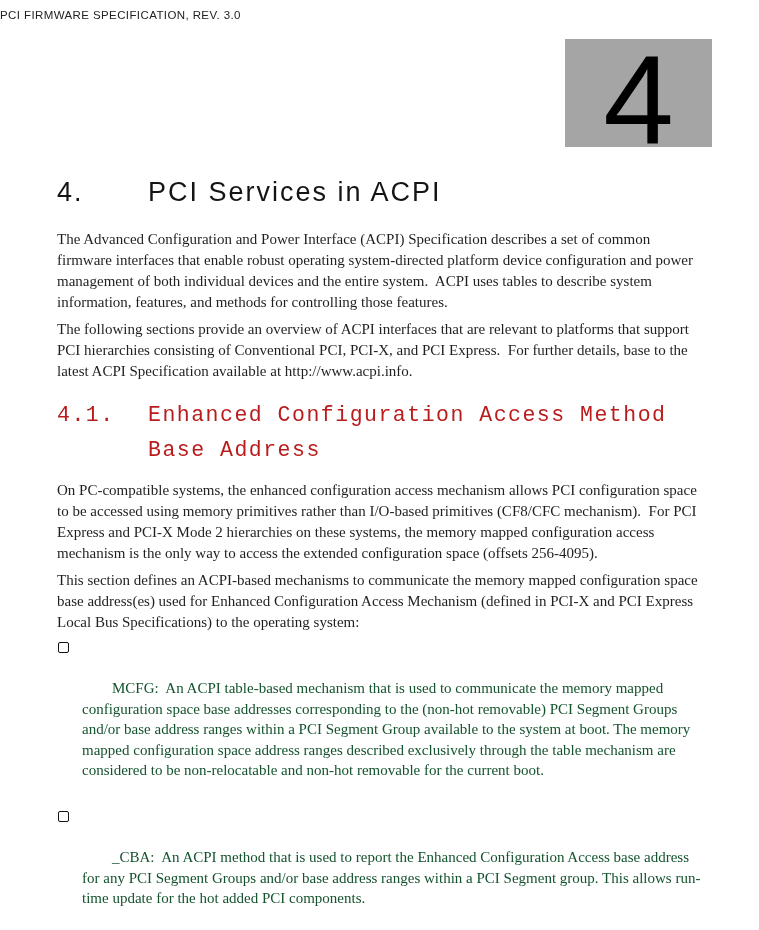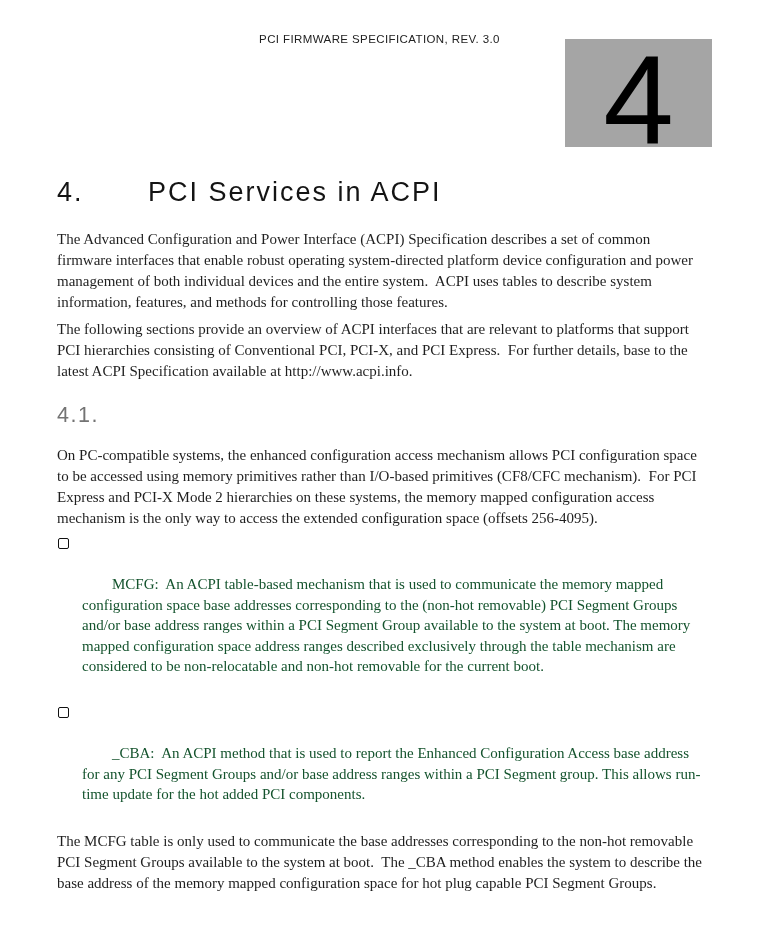--- a/index.html
+++ b/index.html
@@ -6,24 +6,24 @@
   .page {
     position: relative;
     width: 759px;
     height: 930px;
     background: #ffffff;
     overflow: hidden;
     font-family: "Liberation Serif", serif;
   }
   .running-header {
     position: absolute;
-    top: 33px;
+    top: 9px;
     left: 0;
     width: 100%;
-    text-align: center;
+    text-align: left;
     font-family: "Liberation Sans", sans-serif;
     font-size: 11.5px;
     letter-spacing: 0.4px;
     color: #222222;
   }
   .chapter-badge {
     position: absolute;
     left: 565px;
     top: 39px;
     width: 147px;
@@ -58,26 +58,26 @@
     font-weight: 400;
     letter-spacing: 2px;
     line-height: 1.2;
     color: #141414;
   }
   h1.chapter .h-num { flex: 0 0 91px; }
   h1.chapter .h-title { flex: 1; }
   h2.section {
     display: flex;
     margin: 16px 0 0 0;
-    font-family: Liberation Sans, sans-serif;
+    font-family: Liberation Mono, monospace;
     font-size: 21.5px;
     font-weight: 400;
     letter-spacing: 1.5px;
     line-height: 35px;
-    color: #737373;
+    color: #b91c1c;
   }
   h2.section .h-num { flex: 0 0 91px; }
   h2.section .h-title { flex: 1; max-width: 559px; }
   p.body {
     margin: 6px 0 0 0;
     font-size: 15px;
     line-height: 21px;
     white-space: pre-wrap;
     color: #1f1f1f;
   }
@@ -126,24 +126,26 @@
       <span class="h-num">4.</span>
       <span class="h-title">PCI Services in ACPI</span>
     </h1>
 
     <p class="body first-after-h1">The Advanced Configuration and Power Interface (ACPI) Specification describes a set of common firmware interfaces that enable robust operating system-directed platform device configuration and power management of both individual devices and the entire system.  ACPI uses tables to describe system information, features, and methods for controlling those features.</p>
 
     <p class="body">The following sections provide an overview of ACPI interfaces that are relevant to platforms that support PCI hierarchies consisting of Conventional PCI, PCI-X, and PCI Express.  For further details, base to the latest ACPI Specification available at http://www.acpi.info.</p>
 
     <h2 class="section">
       <span class="h-num">4.1.</span>
+      <span class="h-title">Enhanced Configuration Access Method Base Address</span>
     </h2>
 
     <p class="body first-after-h2">On PC-compatible systems, the enhanced configuration access mechanism allows PCI configuration space to be accessed using memory primitives rather than I/O-based primitives (CF8/CFC mechanism).  For PCI Express and PCI-X Mode 2 hierarchies on these systems, the memory mapped configuration access mechanism is the only way to access the extended configuration space (offsets 256-4095).</p>
 
+    <p class="body">This section defines an ACPI-based mechanisms to communicate the memory mapped configuration space base address(es) used for Enhanced Configuration Access Mechanism (defined in PCI-X and PCI Express Local Bus Specifications) to the operating system:</p>
 
     <ul class="bullets">
       <li class="bullet">
         <span class="sq"></span>
         <span>MCFG:  An ACPI table-based mechanism that is used to communicate the memory mapped configuration space base addresses corresponding to the (non-hot removable) PCI Segment Groups and/or base address ranges within a PCI Segment Group available to the system at boot. The memory mapped configuration space address ranges described exclusively through the table mechanism are considered to be non-relocatable and non-hot removable for the current boot.</span>
       </li>
       <li class="bullet">
         <span class="sq"></span>
         <span>_CBA:  An ACPI method that is used to report the Enhanced Configuration Access base address for any PCI Segment Groups and/or base address ranges within a PCI Segment group. This allows run-time update for the hot added PCI components.</span>
       </li>

